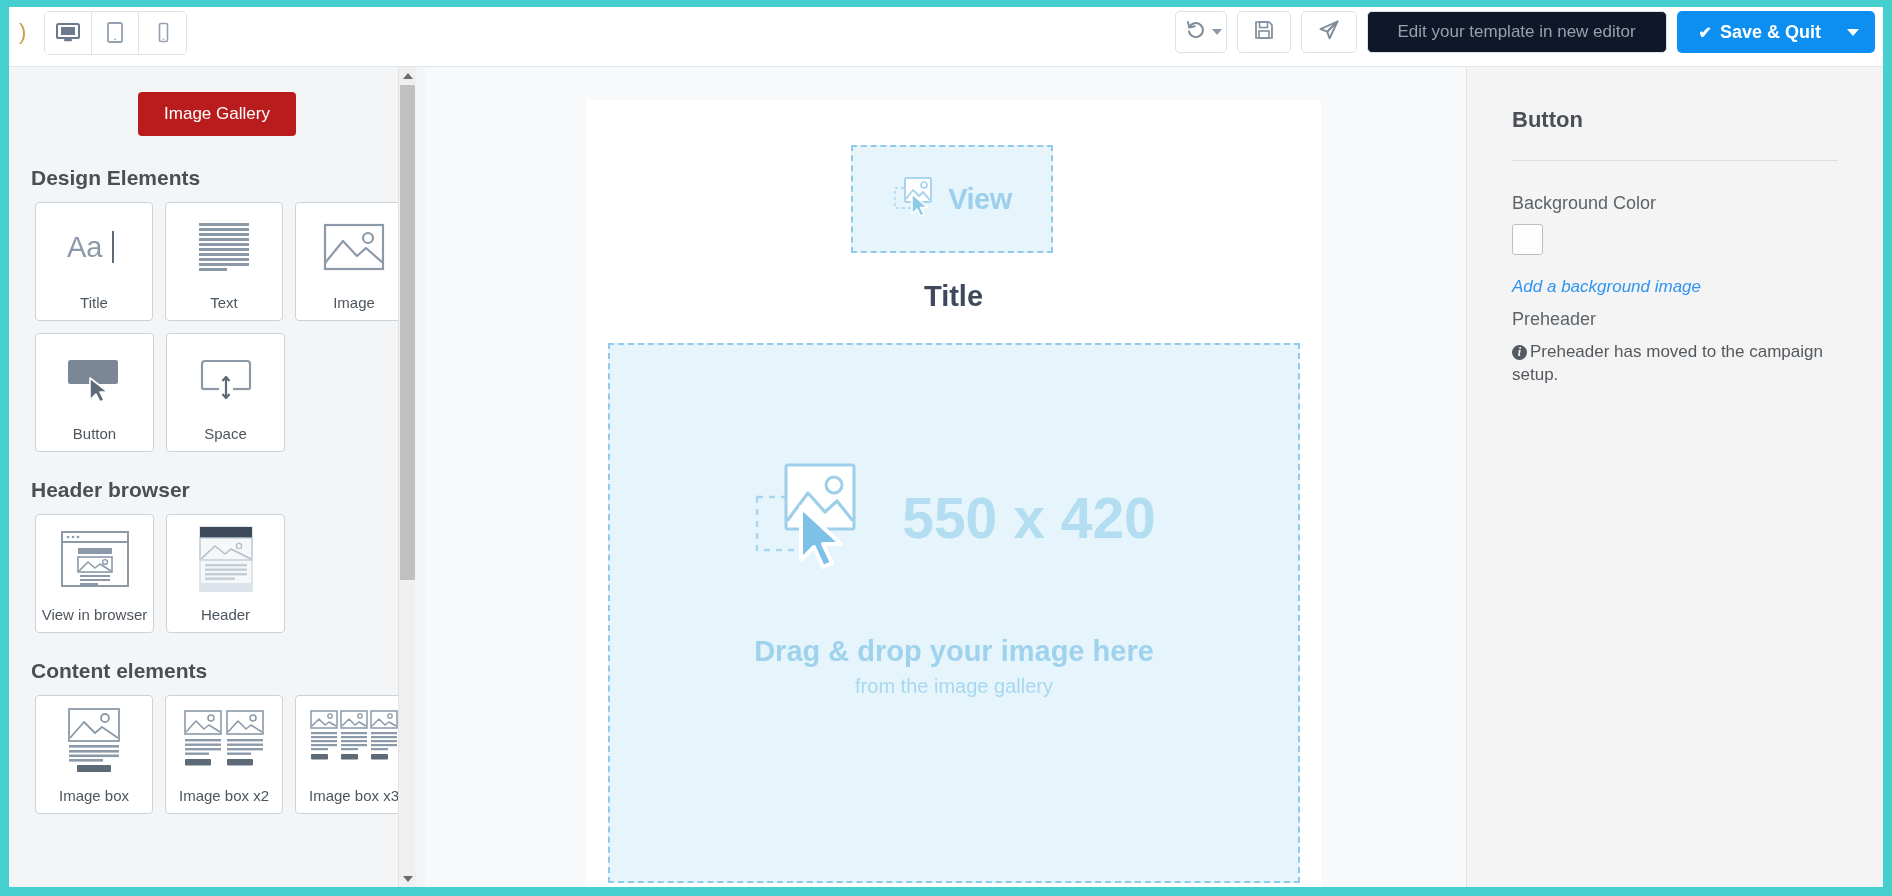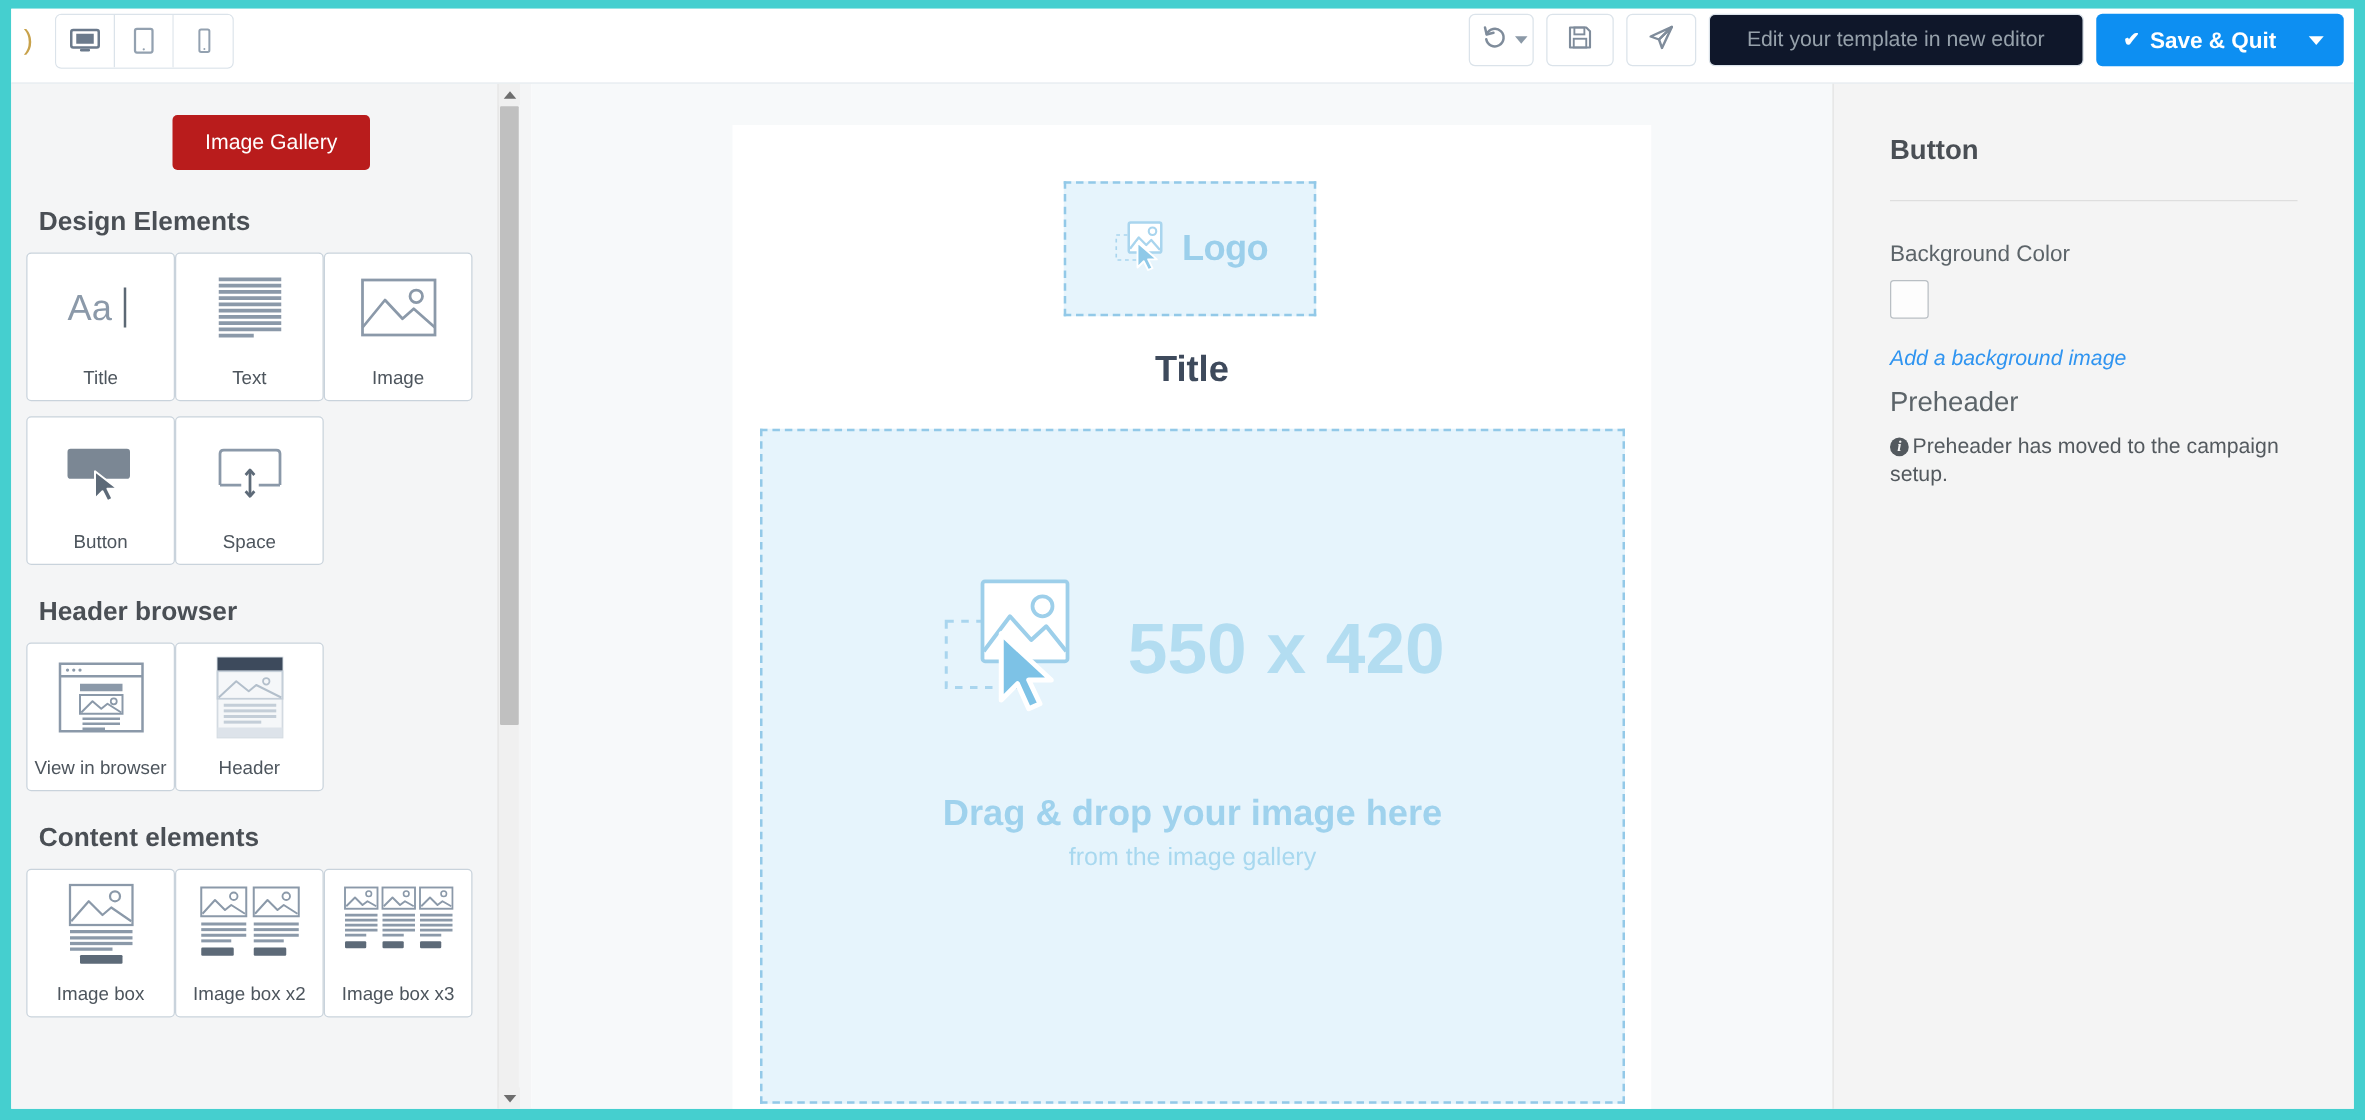--- a/index.html
+++ b/index.html
@@ -143,21 +143,21 @@
     cursor: pointer;
   }
 
   .sec-title {
     font-size: 21px; font-weight: bold;
     color: #4a4f55;
     margin: 30px 0 12px 10px;
   }
   .sec-title.tight { margin-top: 26px; }
 
-  .card-row { display: flex; }
+  .card-row { display: flex; gap: 12px; margin-left: 14px; }
   .el-card {
     width: 119px; height: 119px;
     background: #fff;
     border: 1px solid #c9d3dc;
     border-radius: 4px;
     display: flex; flex-direction: column;
     align-items: center; justify-content: flex-end;
     padding-bottom: 9px;
     cursor: grab;
   }
@@ -301,21 +301,21 @@
     cursor: pointer;
   }
   .rp-link {
     margin-top: 22px;
     font-size: 17px; color: #2f94f0;
     cursor: pointer;
     font-style: italic;
   }
   .rp-sub {
     margin-top: 12px;
-    font-size: 22px; color: #5c6469;
+    font-size: 18px; color: #5c6469;
   }
   .rp-info {
     margin-top: 11px;
     font-size: 17px; color: #53595e;
     line-height: 1.35;
   }
   .info-glyph {
     display: inline-block;
     width: 15px; height: 15px;
     border-radius: 50%;
@@ -677,21 +677,21 @@
       <div class="logo-block">
         <span>
           <svg width="52" height="46" viewBox="0 0 52 46">
             <rect x="3" y="14" width="22" height="20" fill="none" stroke="#a9d5ee" stroke-width="1.3" stroke-dasharray="3 3"></rect>
             <rect x="13" y="4" width="26" height="24" rx="1.5" fill="#ffffff" stroke="#a9d5ee" stroke-width="2"></rect>
             <circle cx="32" cy="11" r="3" fill="none" stroke="#a9d5ee" stroke-width="1.7"></circle>
             <polyline points="14,25 21,16 27,22 31,18 38,26" fill="none" stroke="#a9d5ee" stroke-width="1.9" stroke-linejoin="round"></polyline>
             <path d="M20 20 L20 40 L25 35 L28.5 42 L32 40.5 L28.5 33.5 L35.5 33.5 Z" fill="#8fc9e8" stroke="#ffffff" stroke-width="1.5" stroke-linejoin="round"></path>
           </svg>
         </span>
-        <span class="logo-word">Logo</span>
+        <span class="logo-word">View</span>
       </div>
 
       <div class="email-title">Title</div>
 
       <div class="drop-zone">
         <div class="dz-img-row">
           <span>
             <svg width="126" height="122" viewBox="0 0 126 122">
               <rect x="5" y="42" width="58" height="53" fill="none" stroke="#a9d5ee" stroke-width="2.4" stroke-dasharray="6 6"></rect>
               <rect x="34" y="10" width="68" height="64" rx="2" fill="#ffffff" stroke="#9dcfea" stroke-width="3"></rect>

